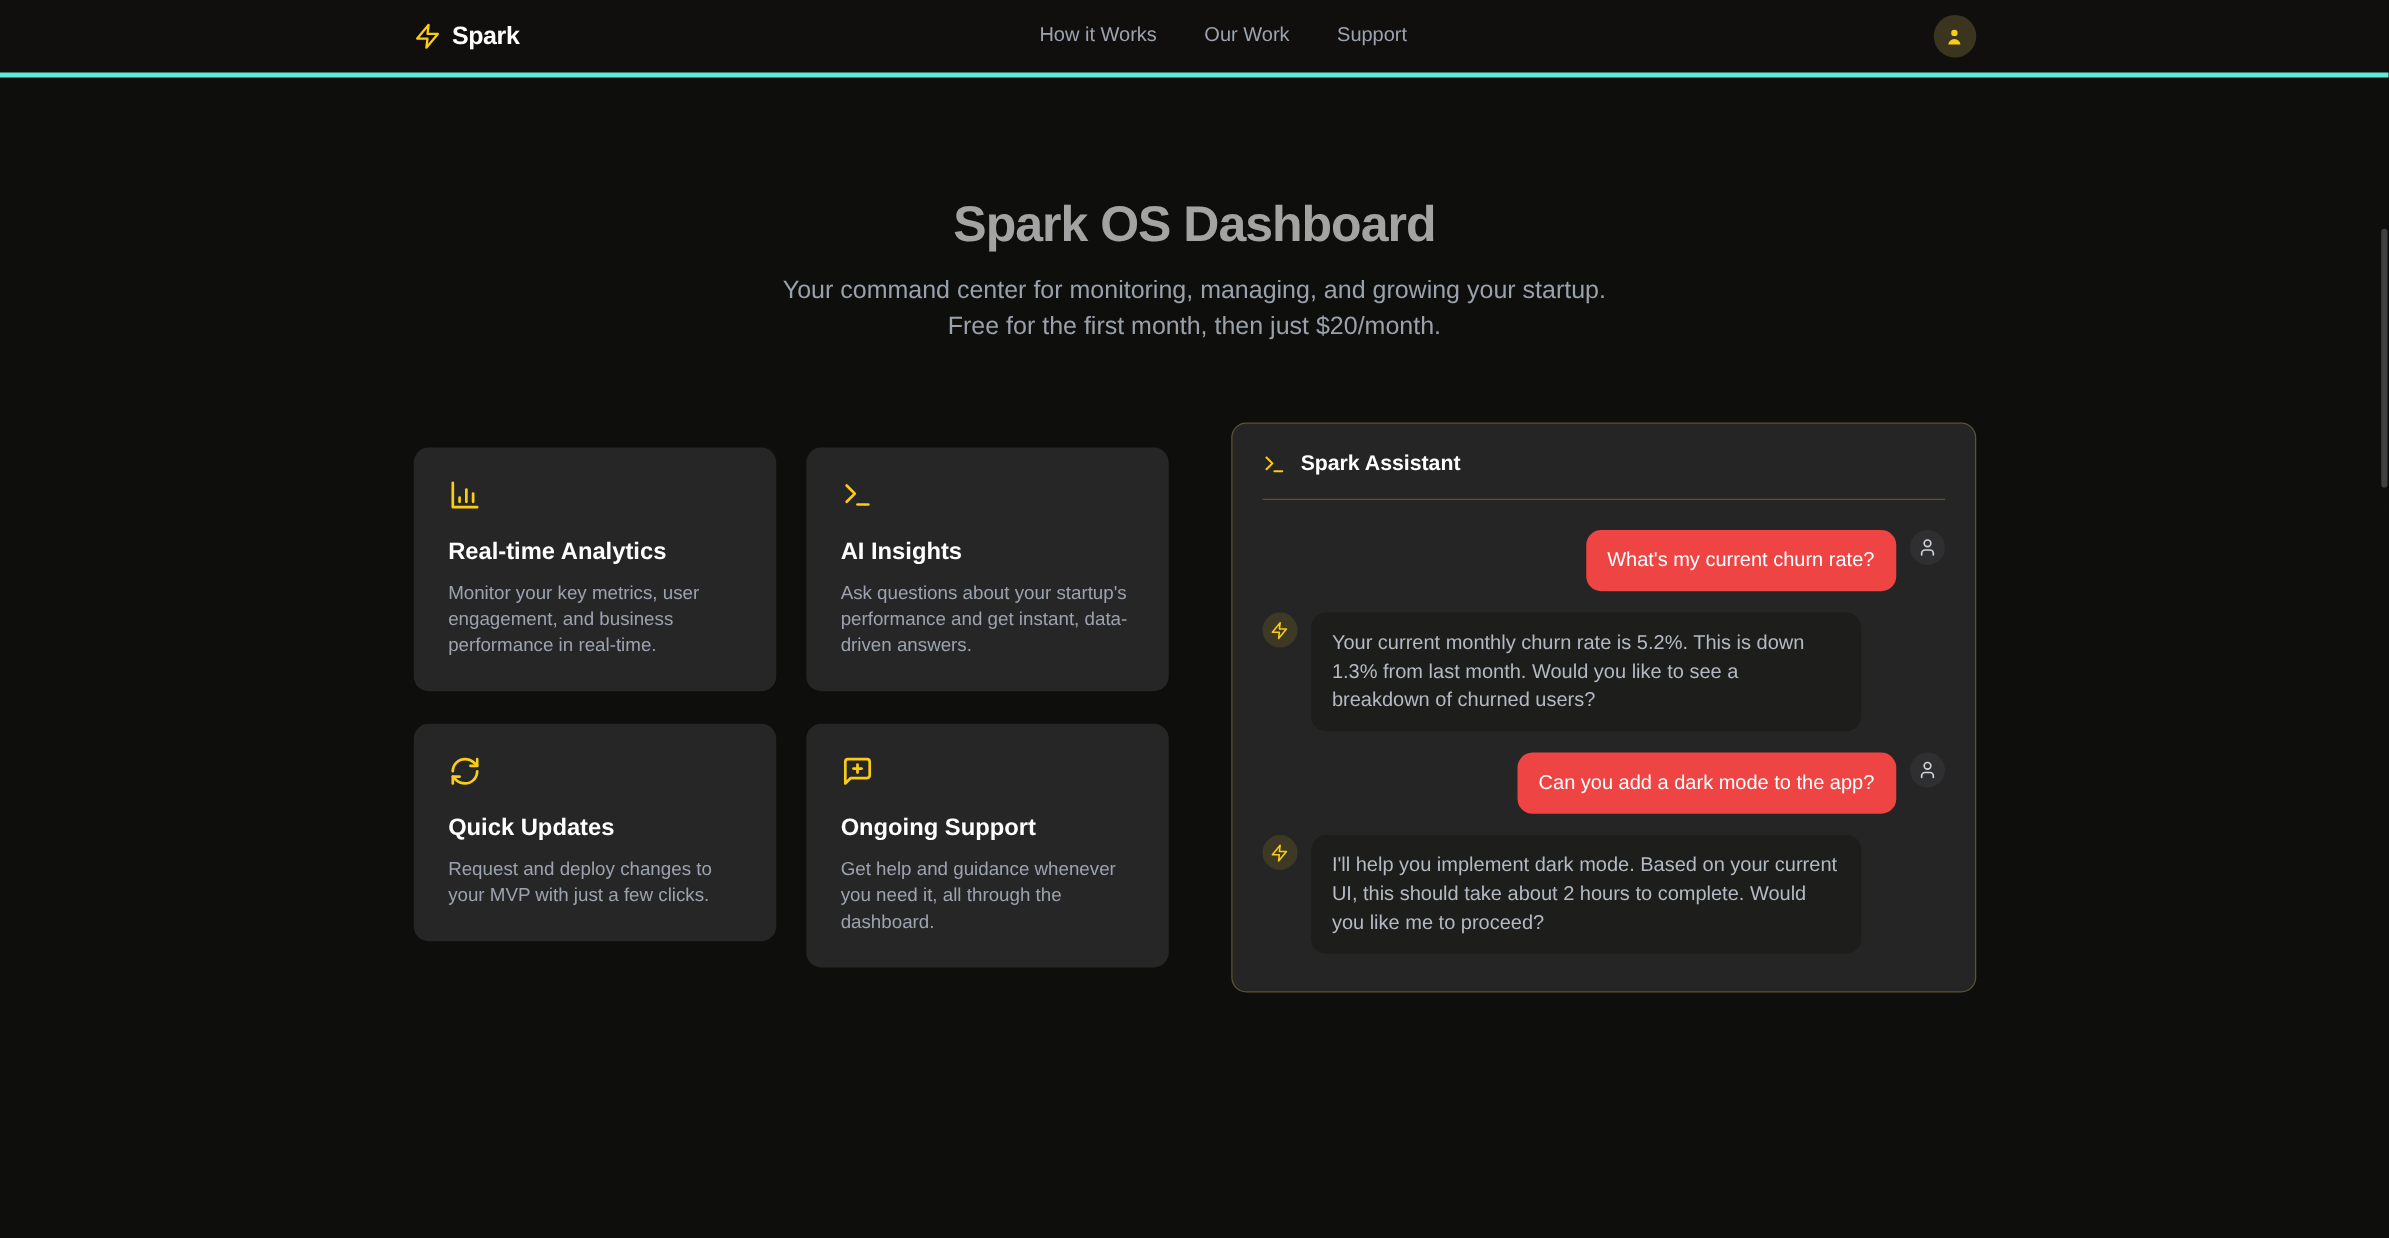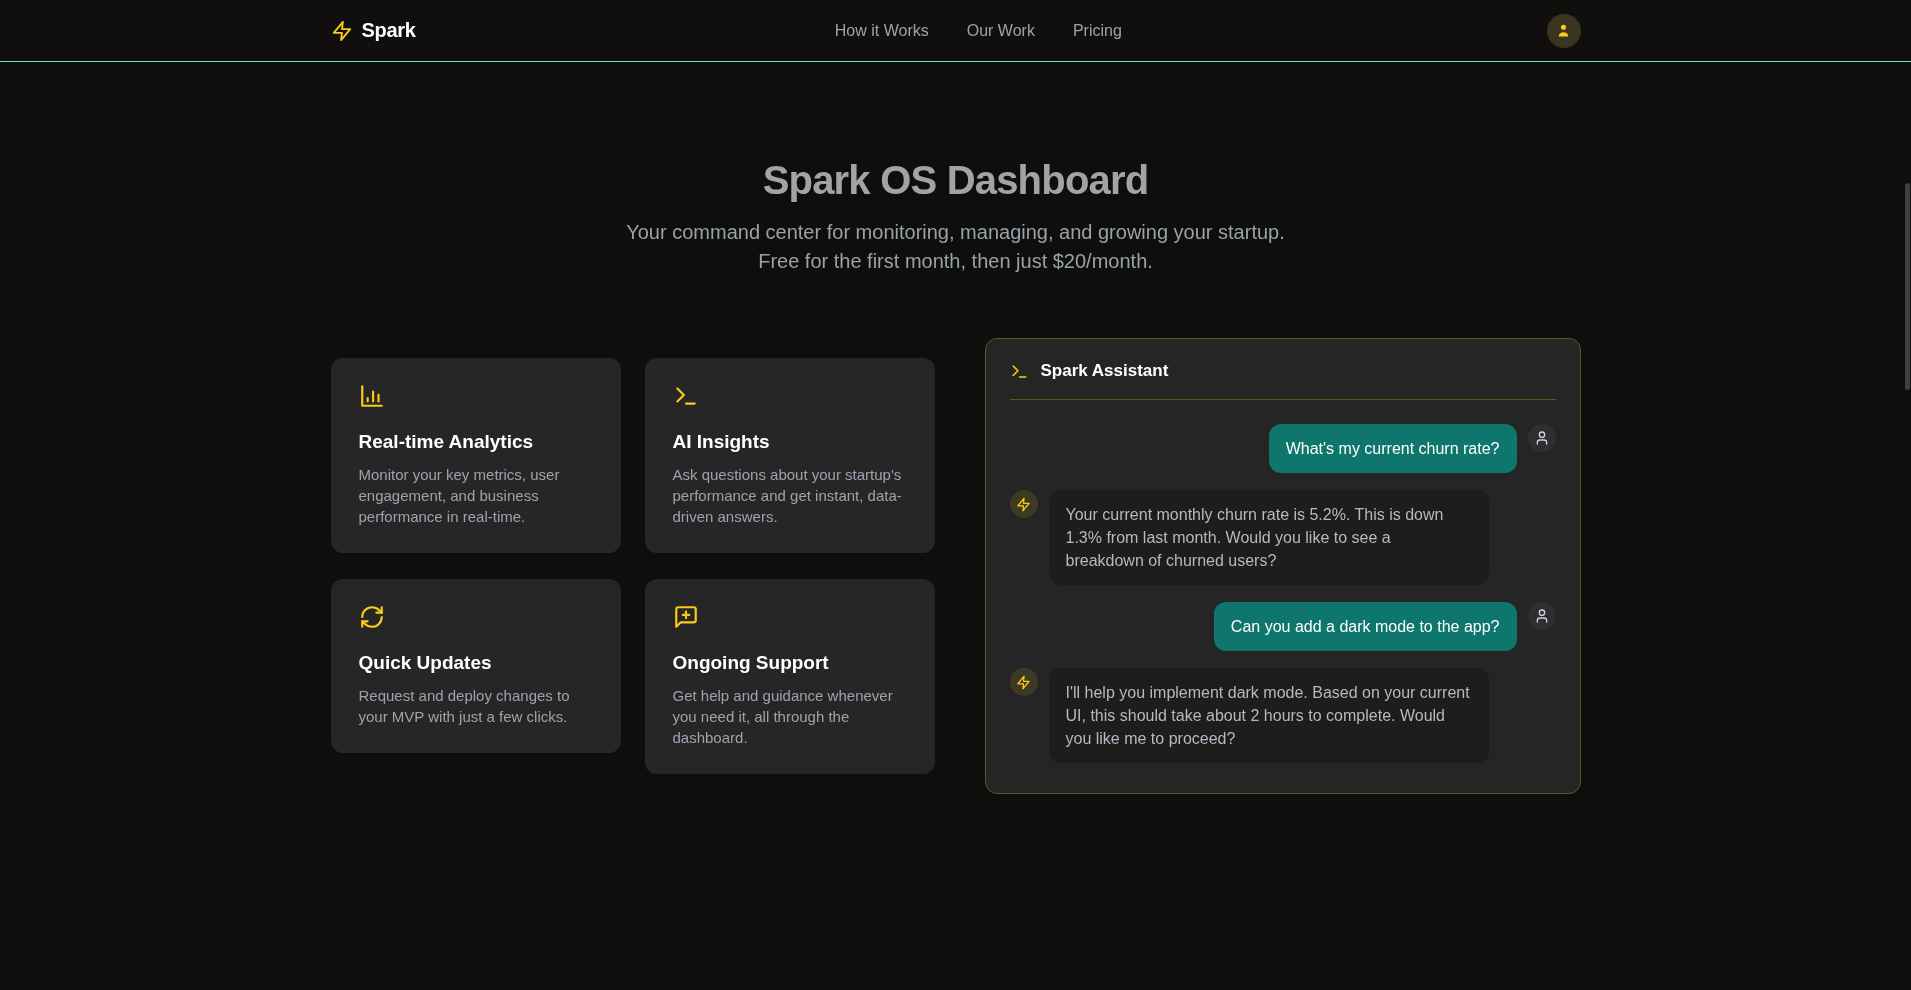--- a/index.html
+++ b/index.html
@@ -10,21 +10,21 @@
     color:#fff;
     position:relative;
     overflow:hidden;
   }
   svg { display:block; }
 
   
   .navbar {
     height:62px;
     background:#100f0e;
-    border-bottom:1px solid #5eead4;
+    border-bottom:4px solid #5eead4;
     display:flex; align-items:center;
     position:relative;
   }
   .nav-inner {
     width:1250px; margin:0 auto;
     display:flex; align-items:center; justify-content:space-between;
     position:relative;
   }
   .brand { display:flex; align-items:center; gap:9px; cursor:pointer; }
   .brand-text { font-size:20px; font-weight:700; letter-spacing:-0.3px; color:#fff; }
@@ -87,21 +87,21 @@
   .chat { padding:24px 24px 30px; display:flex; flex-direction:column; gap:17px; }
   .msg-row { display:flex; gap:11px; align-items:flex-start; }
   .msg-row.user { justify-content:flex-end; }
   .chat-avatar {
     width:28px; height:28px; border-radius:50%; flex-shrink:0;
     display:flex; align-items:center; justify-content:center;
   }
   .chat-avatar.user { background:#2f2f32; }
   .chat-avatar.bot { background:#3e3924; }
   .bubble { border-radius:12px; padding:13px 17px; font-size:16px; line-height:23px; }
-  .bubble.user { background:#0f766e; color:#ffffff; font-weight:500; max-width:420px; }
+  .bubble.user { background:#ef4444; color:#ffffff; font-weight:500; max-width:420px; }
   .bubble.bot { background:#1d1d1c; color:#b3bac3; max-width:440px; }
 
   
   .scrollbar-thumb {
     position:absolute; right:1px; top:183px;
     width:5px; height:207px;
     background:#3f3f41; border-radius:3px;
   }
 </style>
 </head>
@@ -111,21 +111,21 @@
   <div class="nav-inner">
     <div class="brand">
       <svg width="22" height="22" viewBox="0 0 24 24" fill="none" stroke="#facc15" stroke-width="2" stroke-linecap="round" stroke-linejoin="round">
           <path d="M13 2 3 14h9l-1 8 10-12h-9l1-8z"></path>
         </svg>
       <span class="brand-text">Spark</span>
     </div>
     <nav class="nav-links">
       <a class="nav-link">How it Works</a>
       <a class="nav-link">Our Work</a>
-      <a class="nav-link">Pricing</a>
+      <a class="nav-link">Support</a>
     </nav>
     <button class="avatar-btn">
       <svg width="17" height="17" viewBox="0 0 24 24" fill="#facc15">
           <circle cx="12" cy="7.5" r="3.6"></circle>
           <path d="M5.2 20.5a6.8 6 0 0 1 13.6 0z"></path>
         </svg>
     </button>
   </div>
 </header>
 

